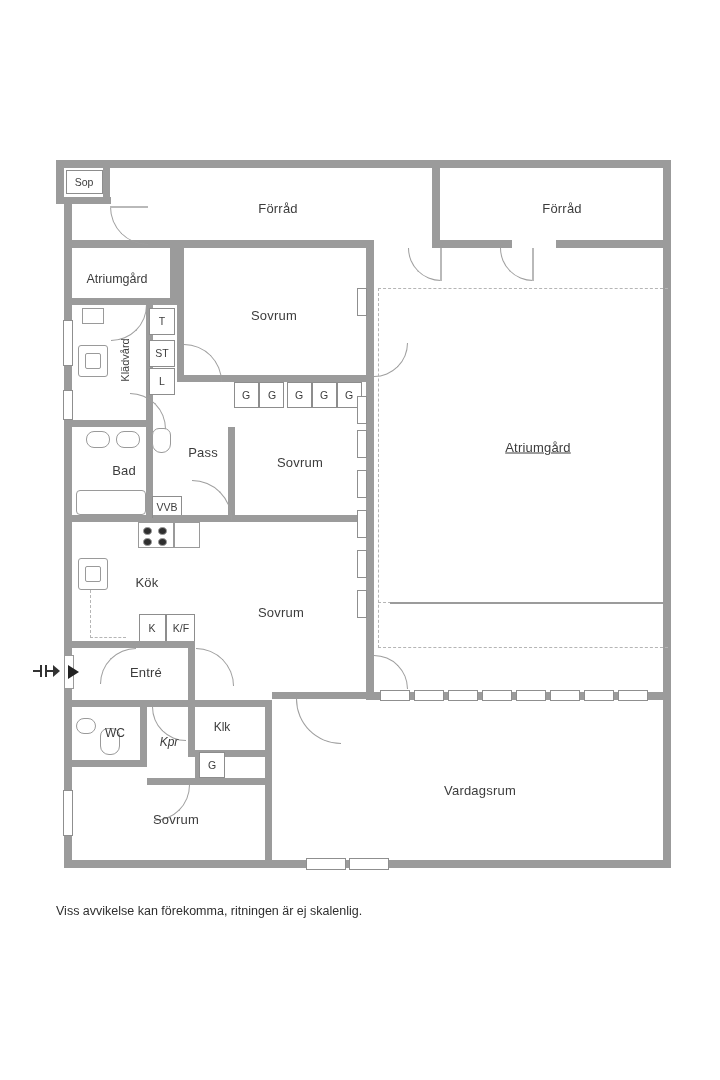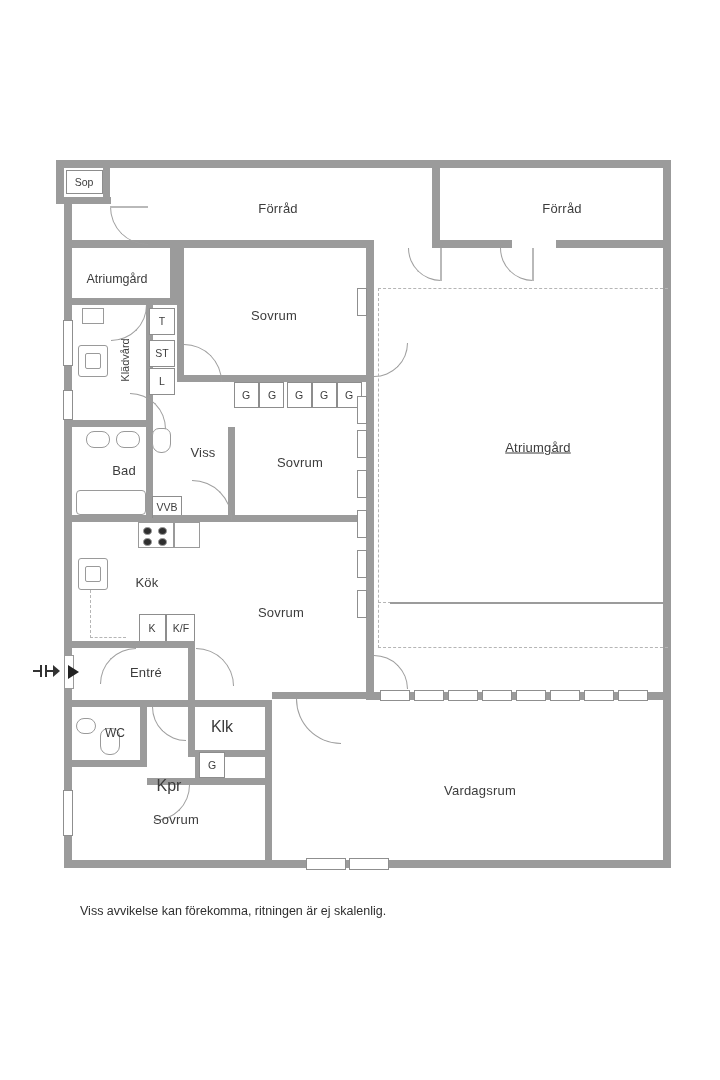--- a/index.html
+++ b/index.html
@@ -271,26 +271,26 @@
   <div class="window" style="left:306px; top:858px; width:40px; height:12px;"></div>
   <div class="window" style="left:349px; top:858px; width:40px; height:12px;"></div>
 
   <div class="room-label" style="left:278px; top:208px;">Förråd</div>
   <div class="room-label" style="left:562px; top:208px;">Förråd</div>
   <div class="small-label" style="left:117px; top:279px; font-size:12.5px;">Atriumgård</div>
   <div class="room-label" style="left:274px; top:315px;">Sovrum</div>
   <div class="vert-text" style="left:125px; top:360px;">Klädvård</div>
   <div class="room-label" style="left:538px; top:447px;text-decoration:underline;">Atriumgård</div>
   <div class="room-label" style="left:124px; top:470px;">Bad</div>
-  <div class="room-label" style="left:203px; top:452px;">Viss</div>
+  <div class="room-label" style="left:203px; top:452px;">Pass</div>
   <div class="room-label" style="left:300px; top:462px;">Sovrum</div>
   <div class="room-label" style="left:147px; top:582px;">Kök</div>
   <div class="room-label" style="left:281px; top:612px;">Sovrum</div>
   <div class="room-label" style="left:146px; top:672px;">Entré</div>
   <div class="small-label" style="left:115px; top:733px; font-size:12px;">WC</div>
-  <div class="small-label" style="left:169px; top:786px; font-size:16px;">Kpr</div>
-  <div class="small-label" style="left:222px; top:727px; font-size:16px;">Klk</div>
+  <div class="small-label" style="left:169px; top:742px; font-size:12px;font-style:italic;">Kpr</div>
+  <div class="small-label" style="left:222px; top:727px; font-size:12px;">Klk</div>
   <div class="room-label" style="left:176px; top:819px;">Sovrum</div>
   <div class="room-label" style="left:480px; top:790px;">Vardagsrum</div>
 
-  <div class="caption" style="left:56px; top:904px;margin-left:24px;">Viss avvikelse kan förekomma, ritningen är ej skalenlig.</div>
+  <div class="caption" style="left:56px; top:904px;">Viss avvikelse kan förekomma, ritningen är ej skalenlig.</div>
 
 </div>
 
 </body></html>

